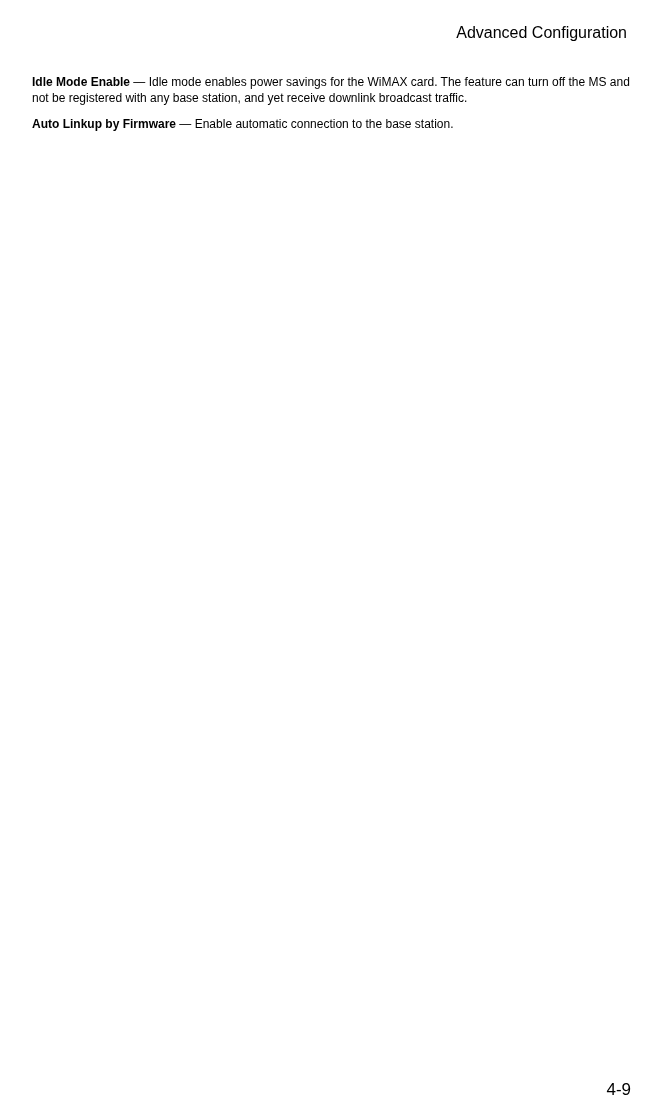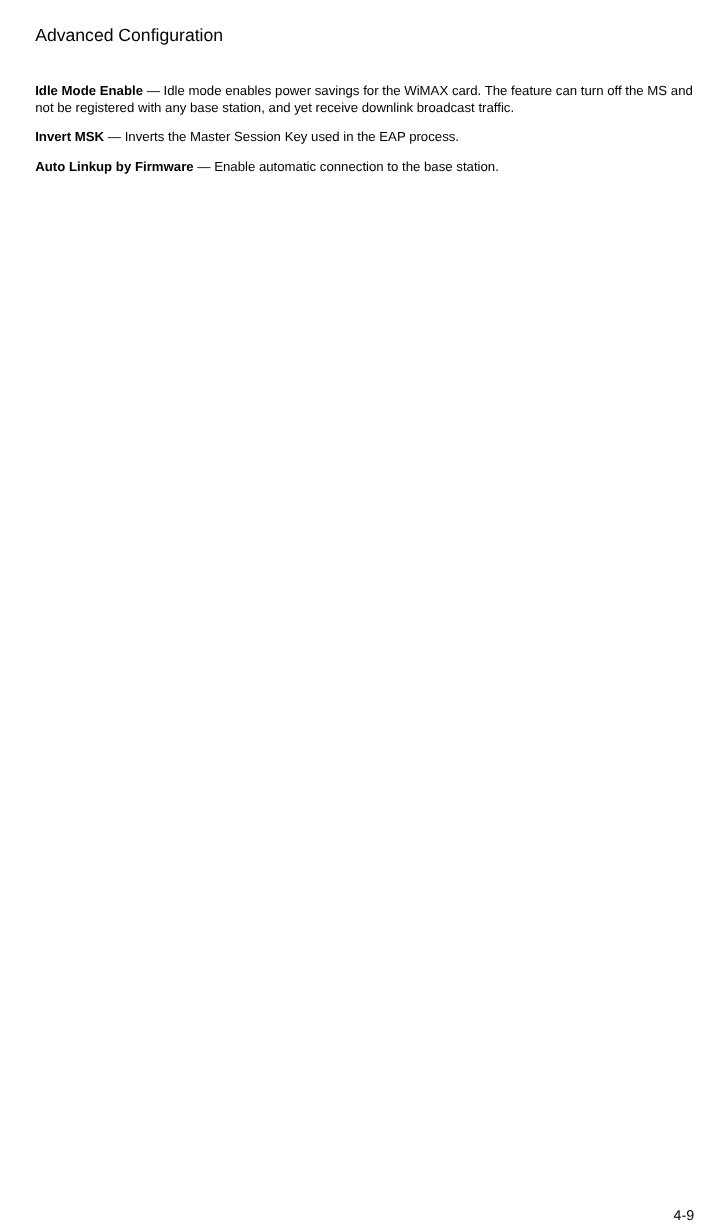--- a/index.html
+++ b/index.html
@@ -9,20 +9,21 @@
     }
     body {
       width: 655px;
       height: 1120px;
       background: #ffffff;
       font-family: Arial, Helvetica, sans-serif;
       position: relative;
       padding: 24px 24px 24px 32px;
     }
     .header {
+      text-align: right;
       font-size: 16px;
       color: #000;
       margin-bottom: 32px;
       padding-right: 4px;
     }
     .content {
       font-size: 12px;
       line-height: 1.35;
       color: #000;
     }
@@ -30,40 +31,37 @@
       margin-bottom: 10px;
     }
     .entry:last-of-type {
       margin-bottom: 0;
     }
     .term {
       font-weight: bold;
     }
     .page-number {
       position: absolute;
-      bottom: 8px;
+      bottom: 20px;
       right: 24px;
-      font-size: 13px;
+      font-size: 17px;
       color: #000;
     }
   </style>
 </head>
 <body>
 
 <div class="header">
   <span>Advanced Configuration</span>
 </div>
 
 <div class="content">
   <div class="entry">
     <span class="term">Idle Mode Enable</span><span> — Idle mode enables power savings for the WiMAX card. The feature can turn off the MS and not be registered with any base station, and yet receive downlink broadcast traffic.</span>
   </div>
   <div class="entry">
-    <span class="term">Invert MSK</span><span> — Inverts the Master Session Key used in the EAP process.</span>
-  </div>
-  <div class="entry">
     <span class="term">Auto Linkup by Firmware</span><span> — Enable automatic connection to the base station.</span>
   </div>
 </div>
 
 <div class="page-number">
   <span>4-9</span>
 </div>
 
 </body></html>

